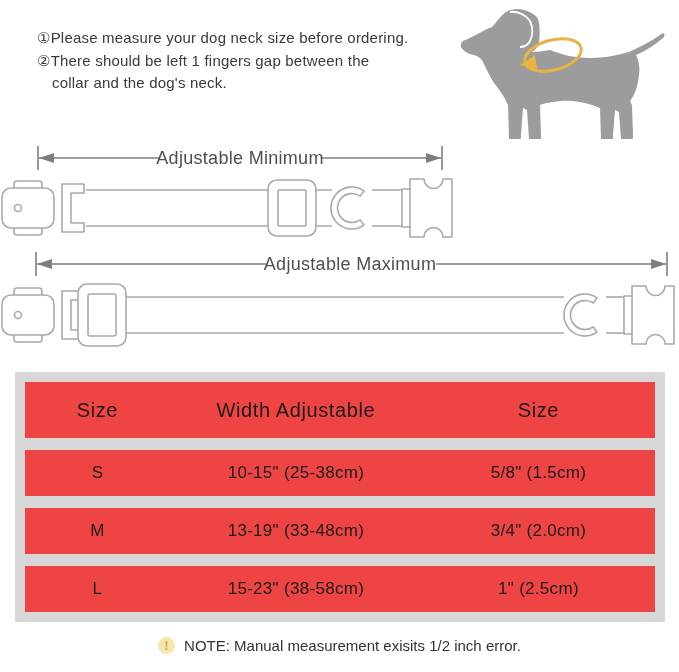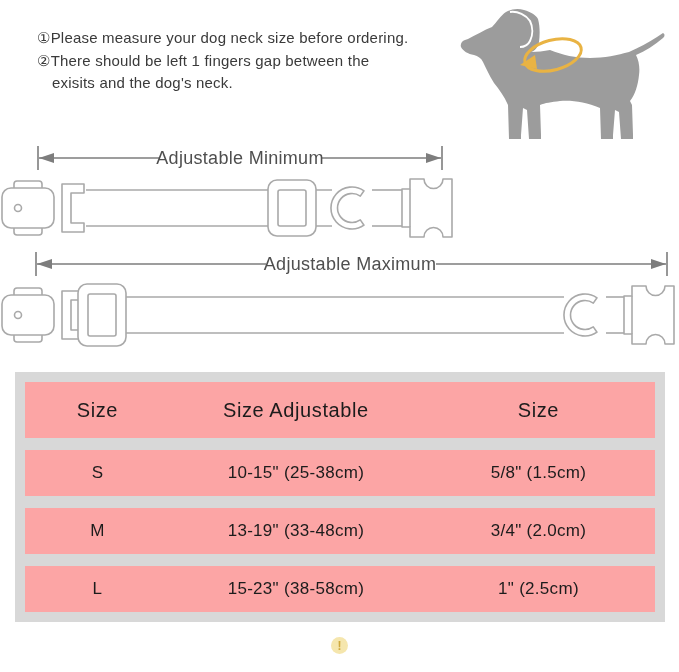--- a/index.html
+++ b/index.html
@@ -18,21 +18,21 @@
   .collar-min{left:0;top:172px}
   .dim-max{left:28px;top:250px}
   .collar-max{left:0;top:279px}
   .dog-svg{left:448px;top:2px}
   .dim text{font-family:"Liberation Sans",sans-serif;font-size:18px;fill:#4f4f4f;letter-spacing:.3px}
   .size-table{
     position:absolute;left:15px;top:372px;width:650px;box-sizing:border-box;
     background:#d8d8d8;padding:10px;display:flex;flex-direction:column;gap:12px;
   }
   .trow{
-    background:#fca5a5;display:grid;grid-template-columns:23% 40% 37%;
+    background:#ef4444;display:grid;grid-template-columns:23% 40% 37%;
     align-items:center;text-align:center;color:#1c1c1c;
   }
   .trow.header{height:56px;font-size:20px;letter-spacing:.6px}
   .trow.data{height:46px;font-size:17px;letter-spacing:.3px}
   .note{
     position:absolute;left:0;top:637px;width:679px;display:flex;
     justify-content:center;align-items:center;gap:9px;font-size:15px;color:#333333;
   }
   .note-icon{
     width:17px;height:17px;border-radius:50%;background:#f5e6ad;color:#cfa93e;
@@ -41,21 +41,21 @@
   }
 </style>
 </head>
 <body>
 
 <div class="canvas">
 
   <div class="instructions">
     <div>①Please measure your dog neck size before ordering.</div>
     <div>②There should be left 1 fingers gap between the</div>
-    <div class="cont">exisits and the dog's neck.</div>
+    <div class="cont">collar and the dog's neck.</div>
   </div>
 
   <svg class="dog-svg" width="228" height="146" viewBox="0 0 228 146">
     <path fill="#9c9c9c" d="
       M20,37
       C28,33 36,28 44,25
       C49,20 53,13 58,10
       C63,7 70,6 76,8
       C83,10 88,13 90,17
       C92,24 92,33 91,40
@@ -156,21 +156,21 @@
       <g>
         <path d="M624,17 L632,17 L632,7 L646,7 A9.5,9.5 0 0 0 665,7 L674,7 L674,65 L665,65 A9.5,9.5 0 0 0 646,65 L632,65 L632,55 L624,55 Z"></path>
         <line x1="632" y1="17" x2="632" y2="55"></line>
       </g>
     </g>
   </svg>
 
   <div class="size-table">
     <div class="trow header">
       <div>Size</div>
-      <div>Size Adjustable</div>
+      <div>Width Adjustable</div>
       <div>Size</div>
     </div>
     <div class="trow data">
       <div>S</div>
       <div>10-15" (25-38cm)</div>
       <div>5/8" (1.5cm)</div>
     </div>
     <div class="trow data">
       <div>M</div>
       <div>13-19" (33-48cm)</div>
@@ -178,15 +178,16 @@
     </div>
     <div class="trow data">
       <div>L</div>
       <div>15-23" (38-58cm)</div>
       <div>1" (2.5cm)</div>
     </div>
   </div>
 
   <div class="note">
     <span class="note-icon">!</span>
+    <span>NOTE: Manual measurement exisits 1/2 inch error.</span>
   </div>
 
 </div>
 
 </body></html>

